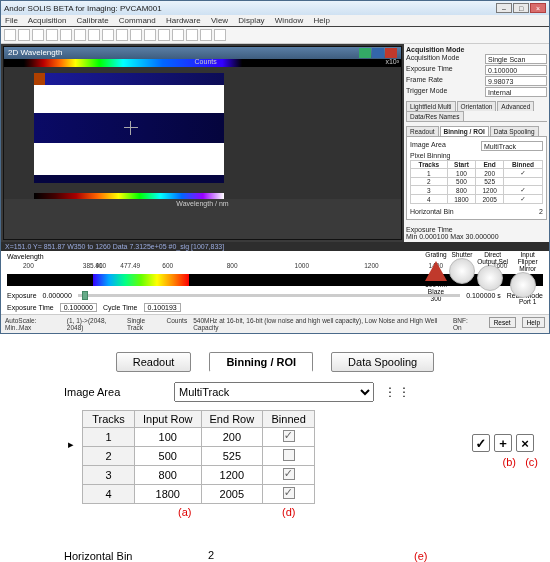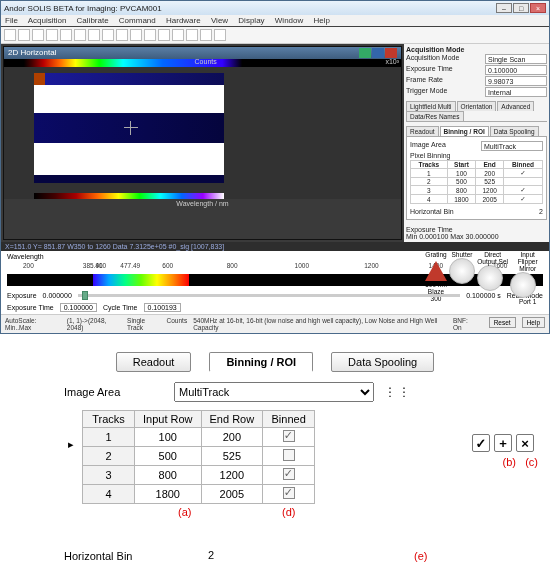--- a/index.html
+++ b/index.html
@@ -123,21 +123,21 @@
     <span class="tb-ico"></span>
     <span class="tb-ico"></span>
     <span class="tb-ico"></span>
     <span class="tb-ico"></span>
     <span class="tb-ico"></span>
   </div>
 
   <div class="main">
     <div class="panel-acq">
       <div class="phead">
-        <span>2D Horizontal</span>
+        <span>2D Wavelength</span>
         <span class="spacer"></span>
         <span class="pbtn" style="background:#3a6"></span>
         <span class="pbtn" style="background:#36a"></span>
         <span class="pbtn"></span>
       </div>
       <div class="spectrum-bar">
         <span class="lab">Counts</span>
         <span class="unit">x10³</span>
       </div>
       <div class="imgarea">

